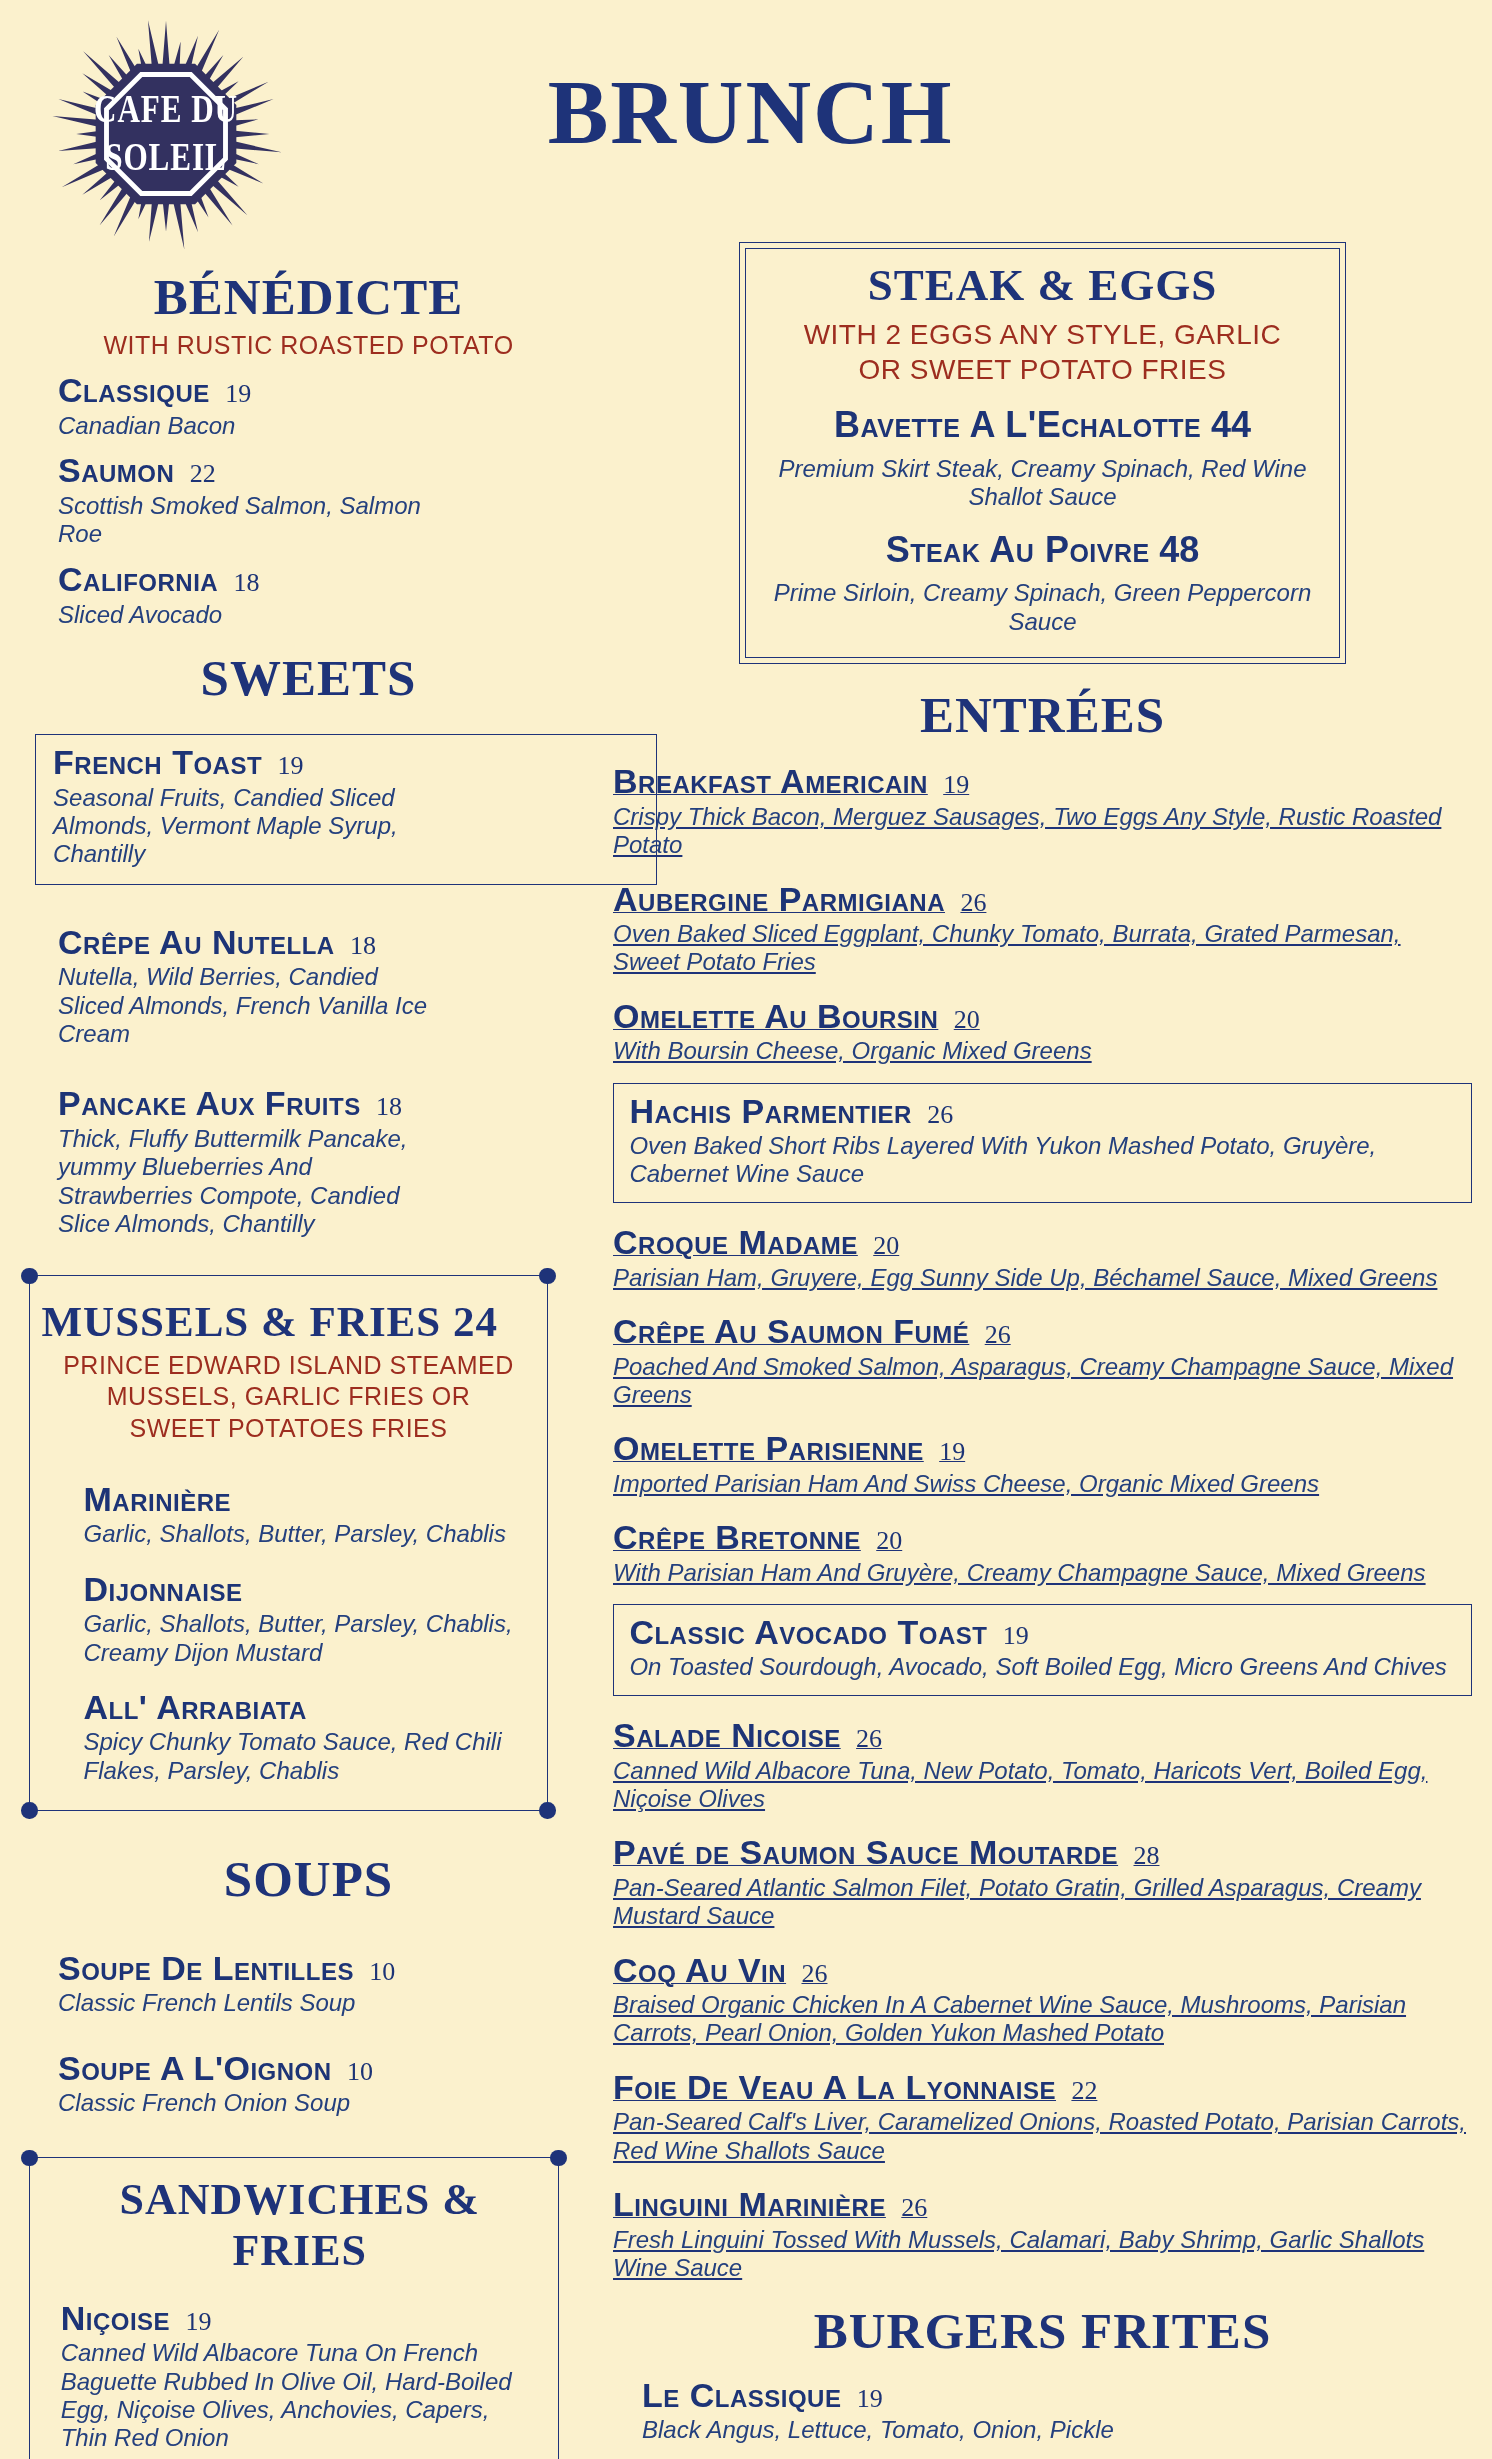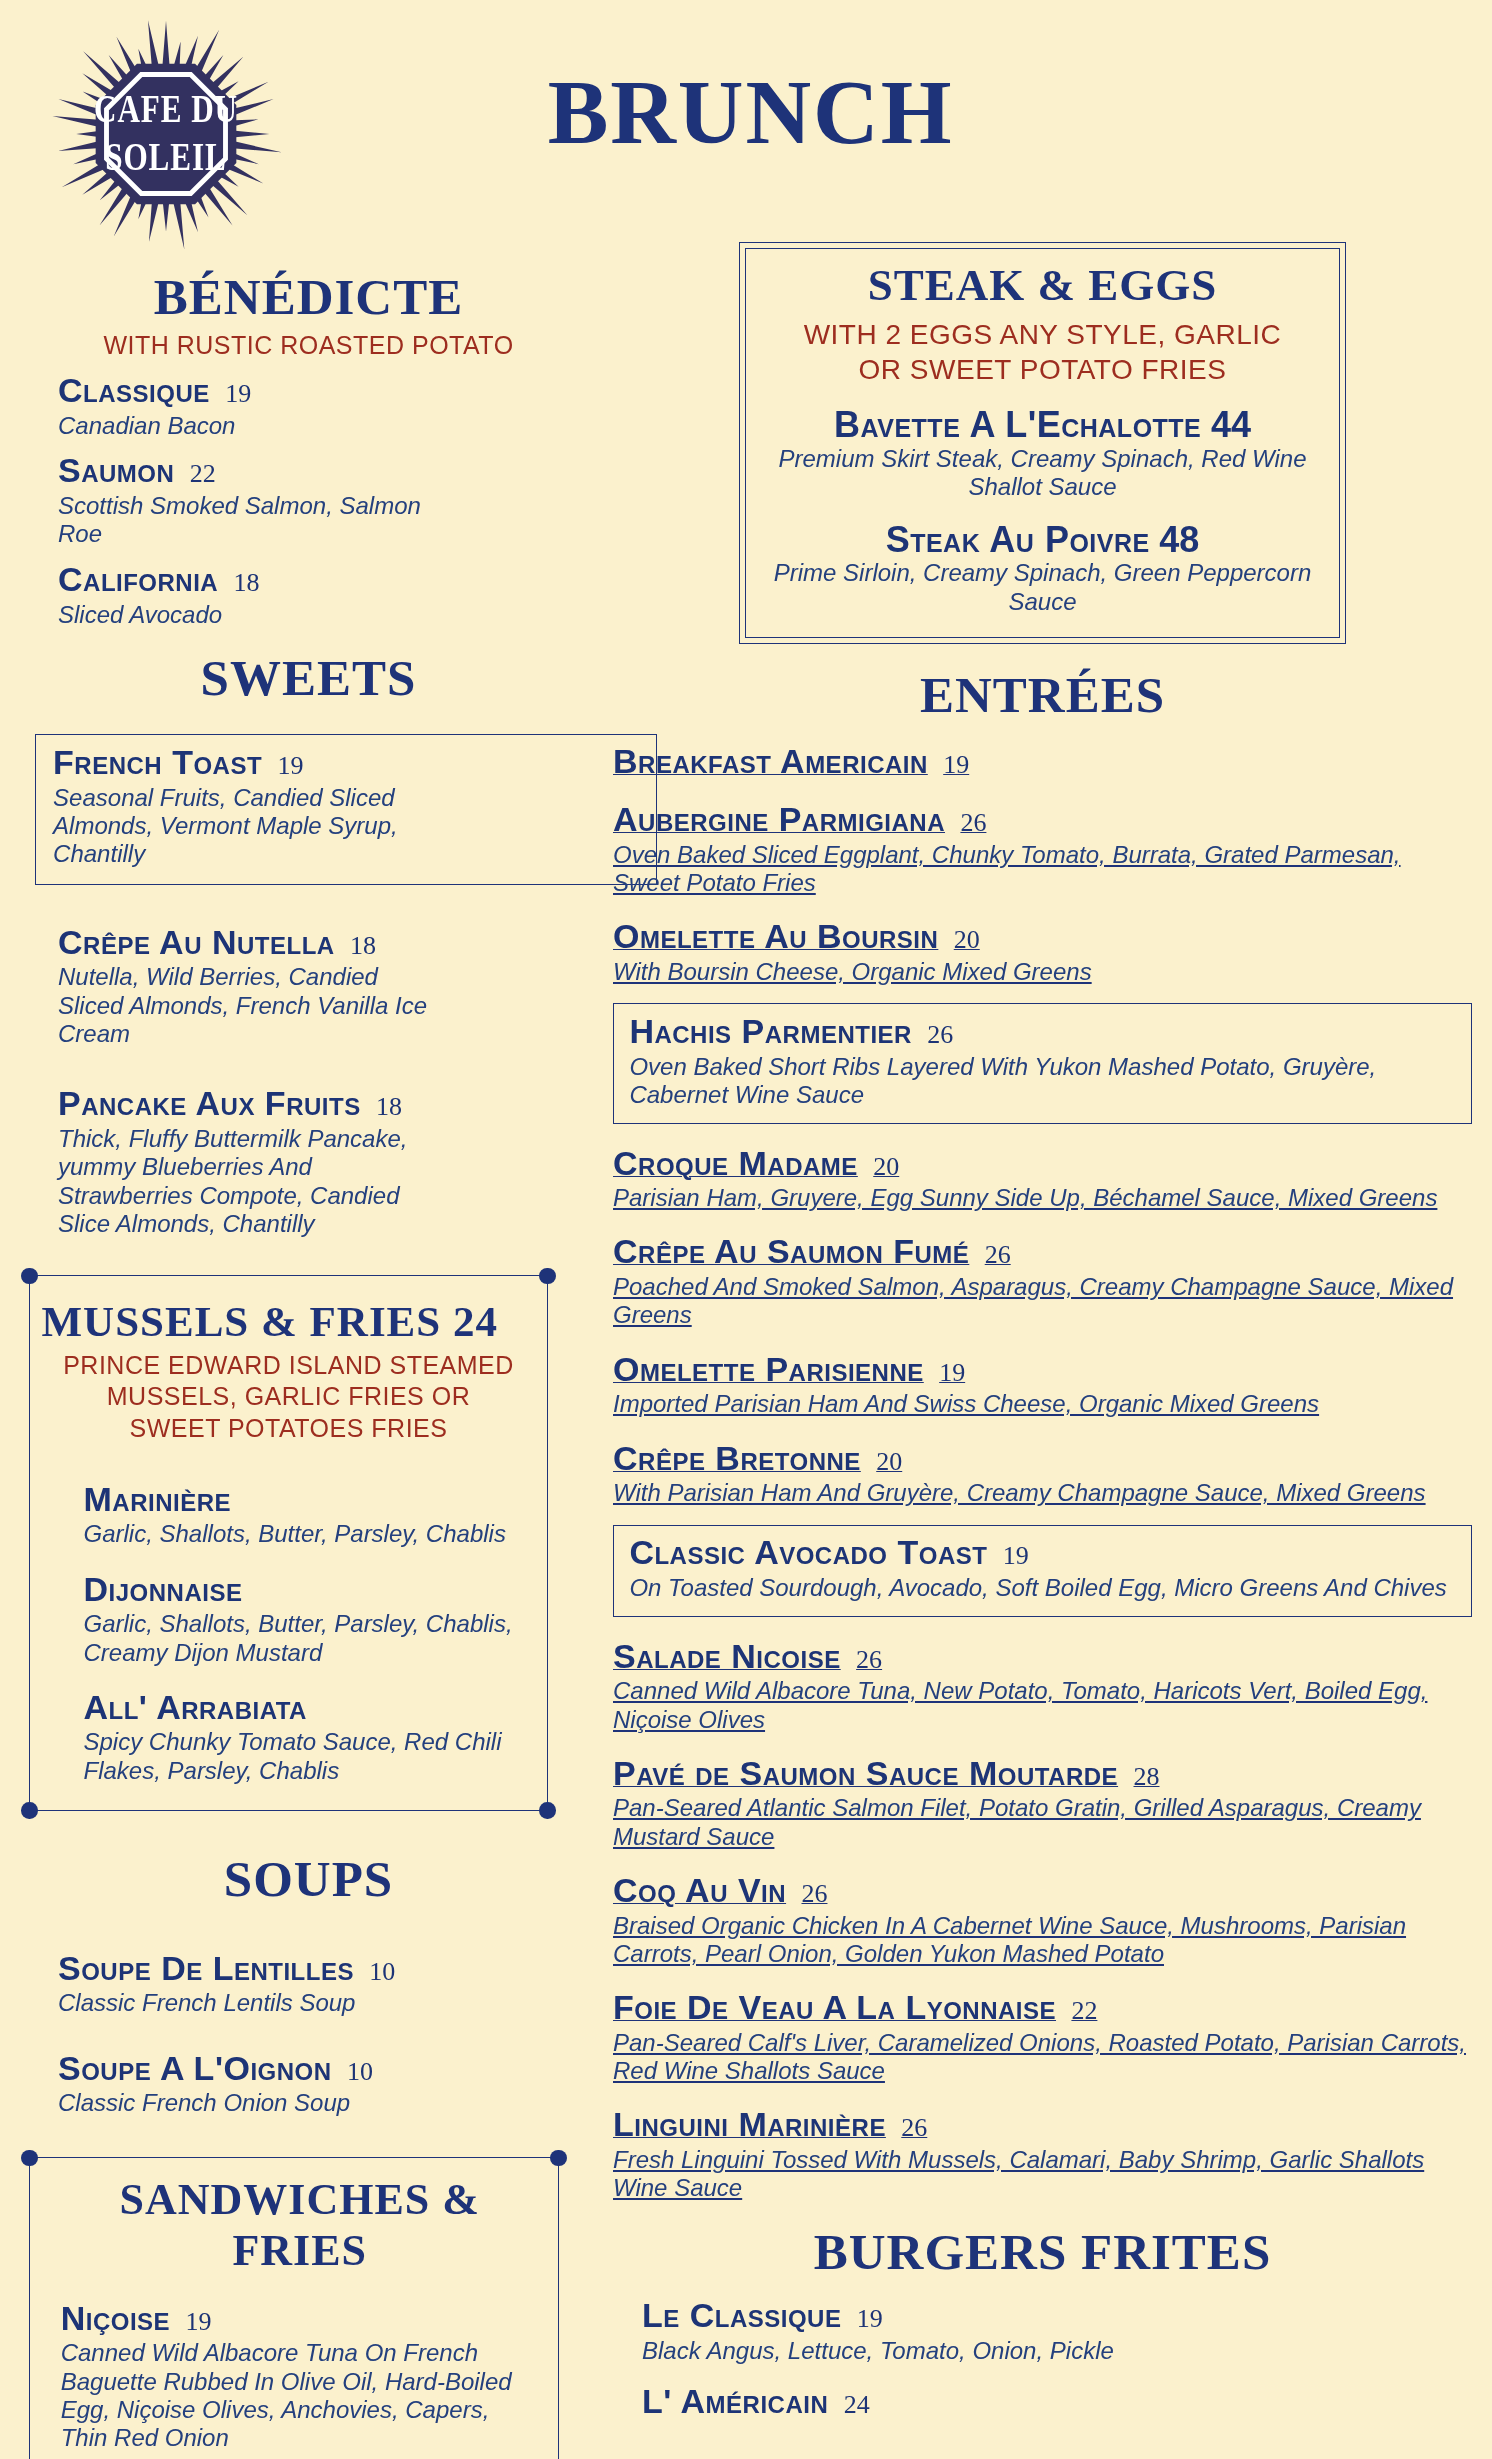--- a/index.html
+++ b/index.html
@@ -108,21 +108,21 @@
     border:1px solid var(--navy);padding:13.4px 9.6px 21px;text-align:center;
   }
   .steak-inner h2{font-size:45px;}
   .steak-inner .red-sub{font-size:28px;max-width:500px;margin:7.7px auto 0;}
   .steak-item{margin-top:19px;}
   .steak-item .nm,.steak-item .pr{
     font-variant:small-caps;font-weight:700;font-size:36px;
     color:var(--name);font-family:"Liberation Sans",sans-serif;margin-left:0;
   }
   .steak-item .pr{margin-left:9.6px;}
-  .steak-item .idesc{margin-top:1px;}
+  .steak-item .idesc{margin-top:11px;}
 
   
   .entrees-title{margin-top:25px;}
   .entree{margin-top:22px;text-decoration:underline;}
   .item-box{
     border:1.9px solid var(--navy);
     padding:9.6px 15.4px 13.4px;margin:17.3px 0 21px;
   }
   .item-box .item{margin-top:0;}
 
@@ -263,20 +263,21 @@
             <div class="idesc">Prime Sirloin, Creamy Spinach, Green Peppercorn Sauce</div>
           </div>
         </div>
       </section>
 
       <section>
         <h2 class="sec entrees-title">ENTRÉES</h2>
 
         <div class="item entree">
           <div class="iname"><span class="nm">Breakfast Americain</span><span class="pr">19</span></div>
+          <div class="idesc">Crispy Thick Bacon, Merguez Sausages, Two Eggs Any Style, Rustic Roasted Potato</div>
         </div>
 
         <div class="item entree">
           <div class="iname"><span class="nm">Aubergine Parmigiana</span><span class="pr">26</span></div>
           <div class="idesc">Oven Baked Sliced Eggplant, Chunky Tomato, Burrata, Grated Parmesan, Sweet Potato Fries</div>
         </div>
 
         <div class="item entree">
           <div class="iname"><span class="nm">Omelette Au Boursin</span><span class="pr">20</span></div>
           <div class="idesc">With Boursin Cheese, Organic Mixed Greens</div>

